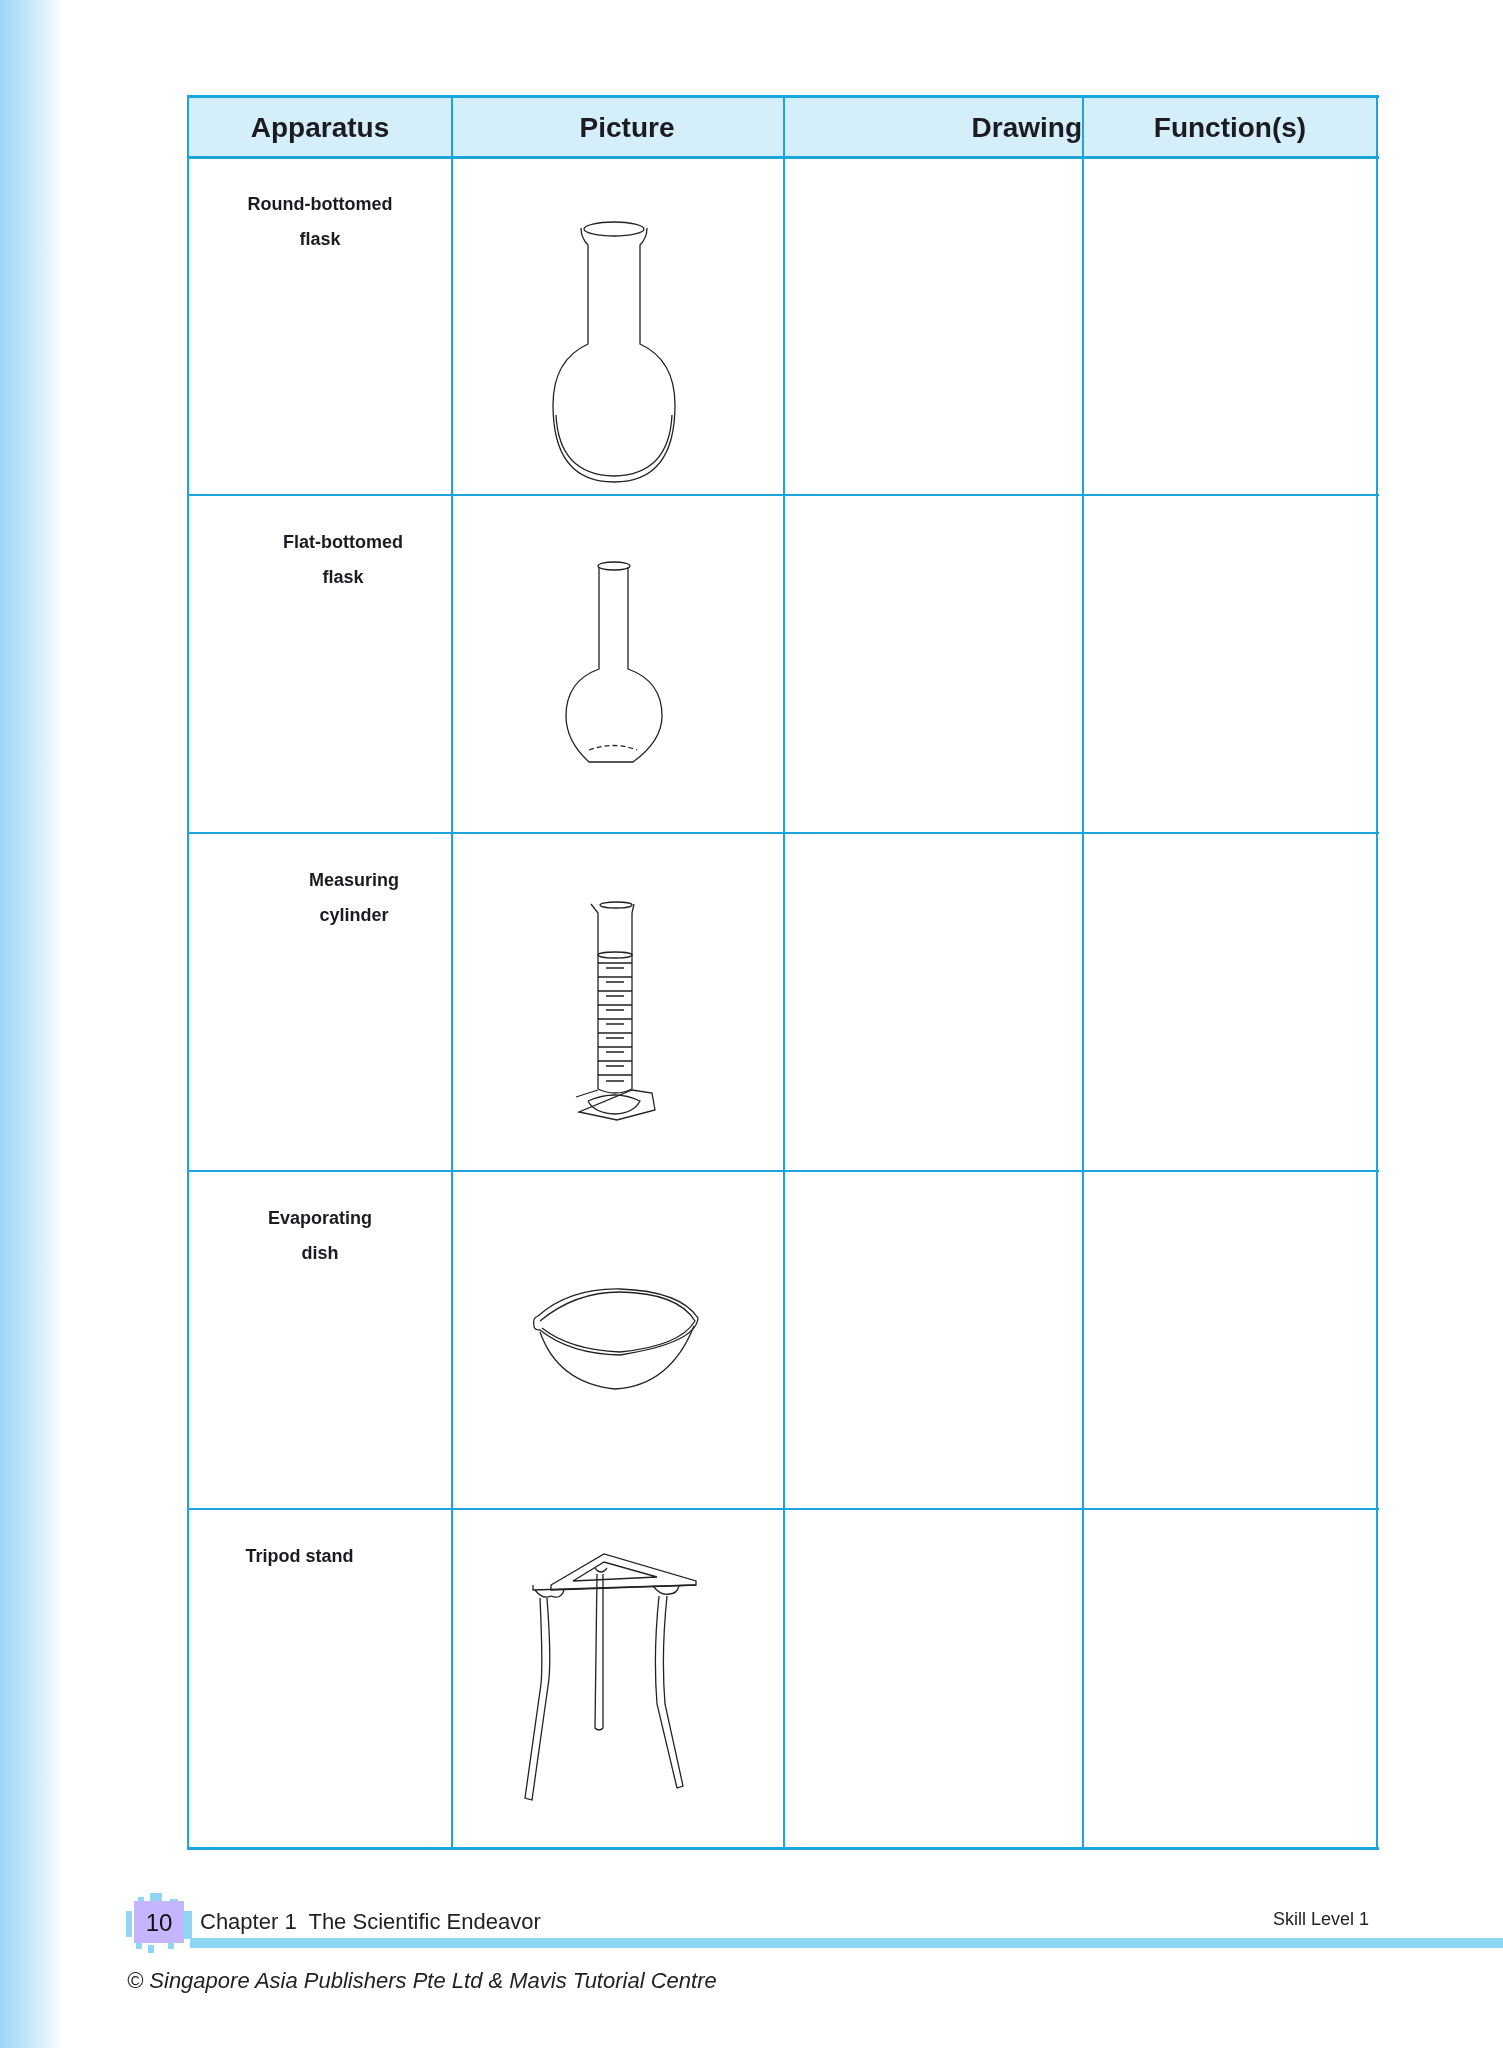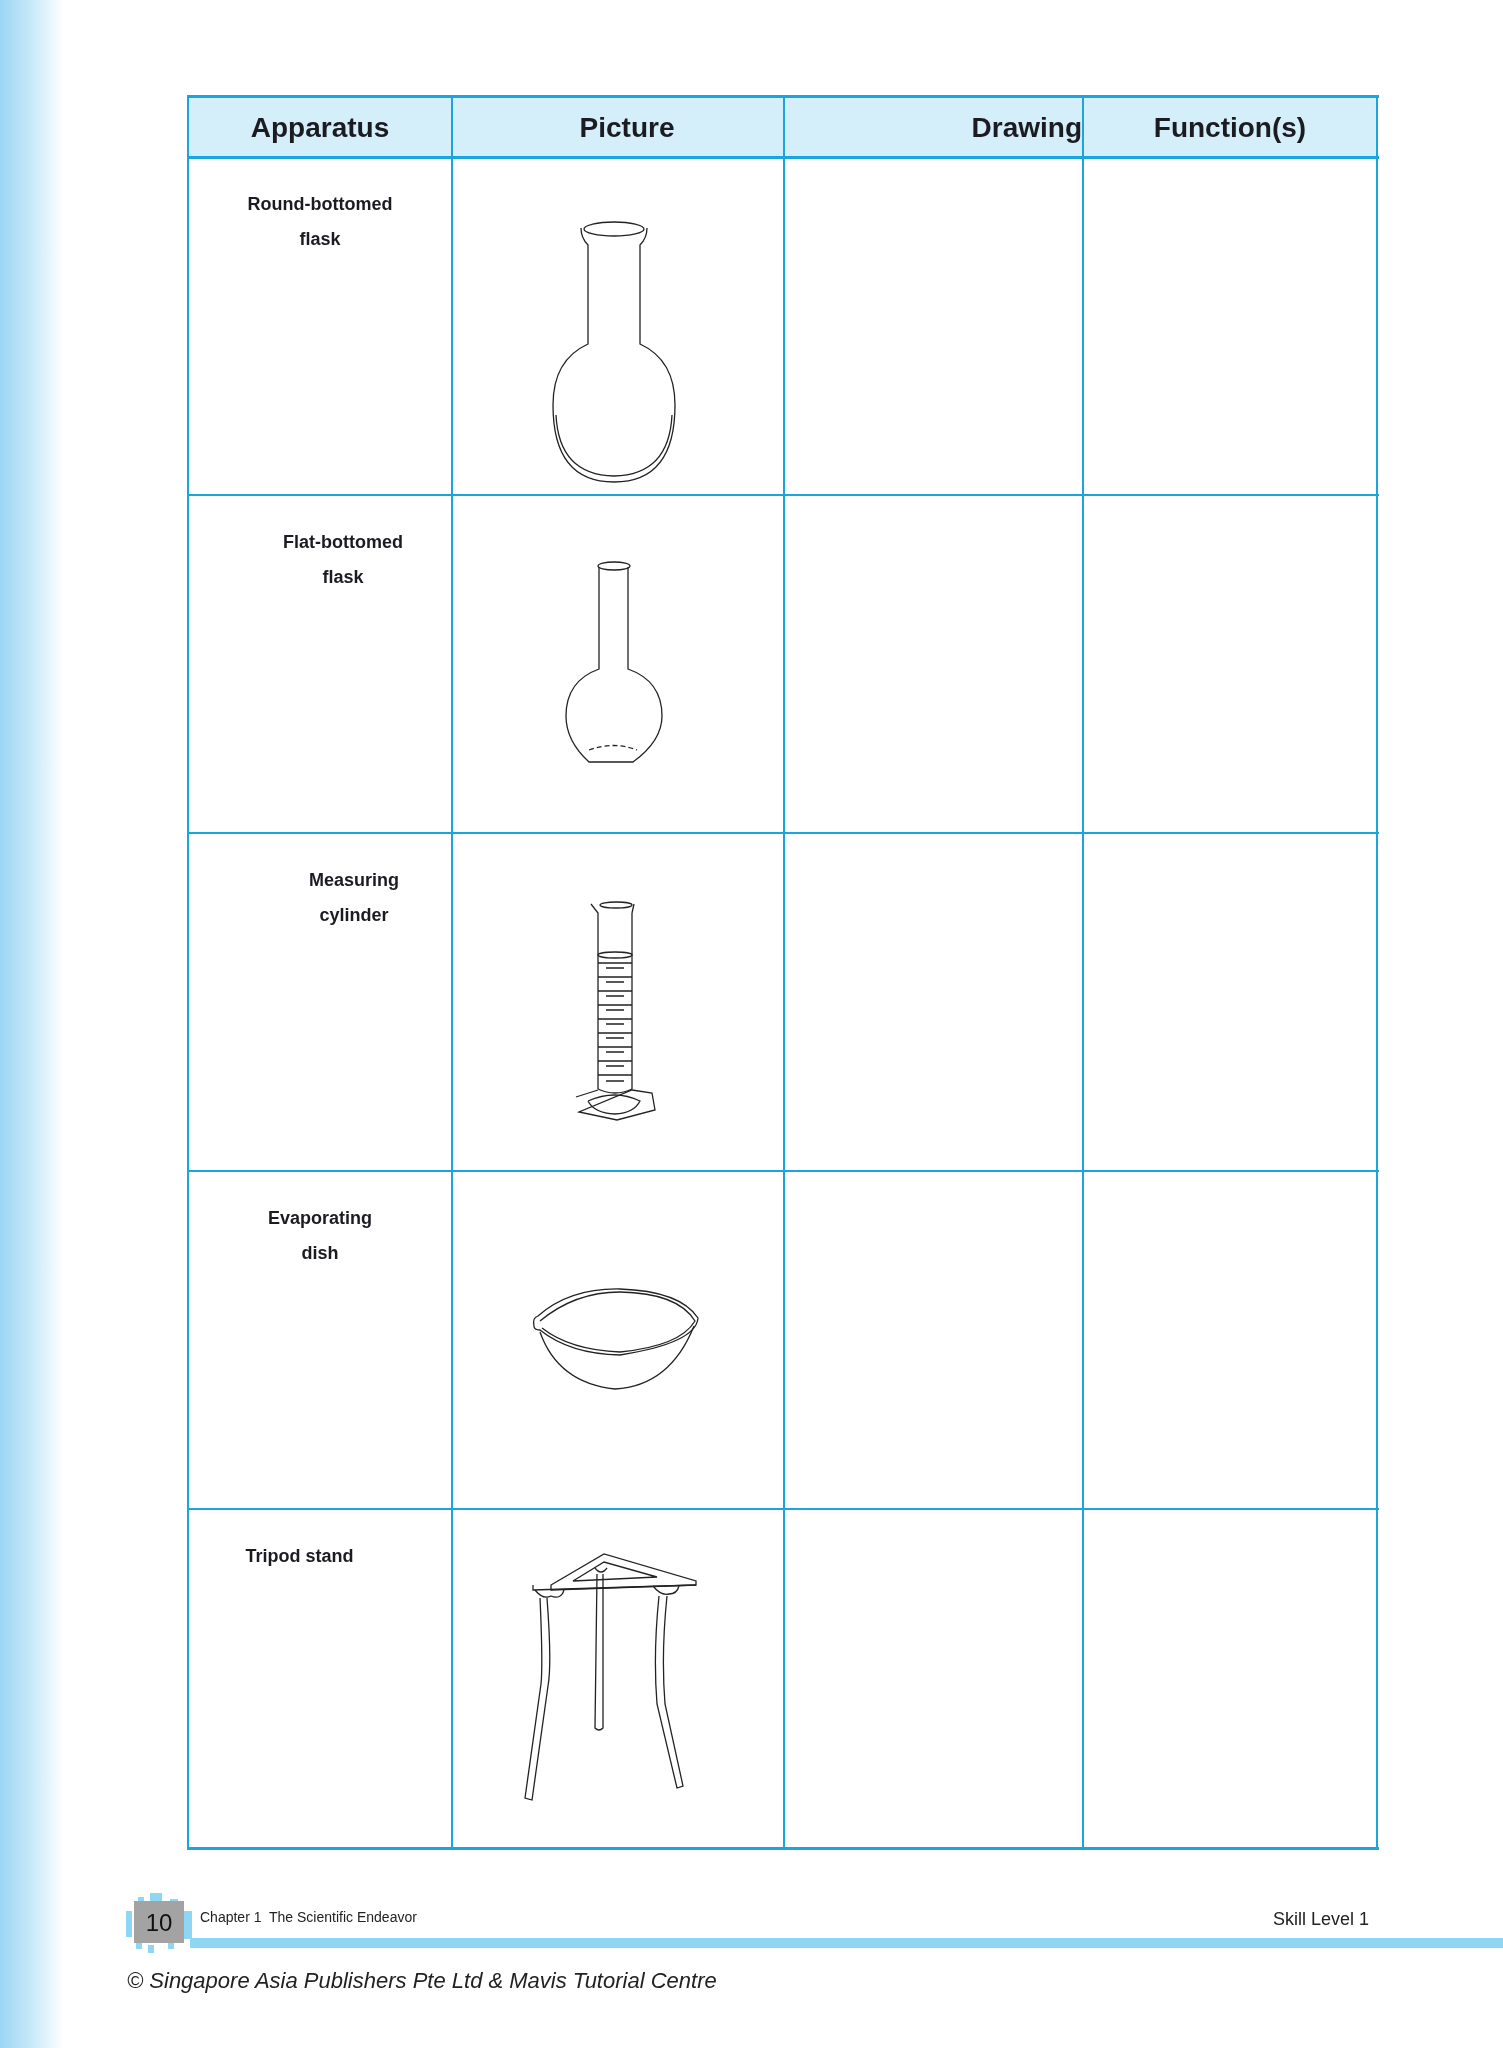--- a/index.html
+++ b/index.html
@@ -18,23 +18,23 @@
     position:absolute; text-align:center; font-weight:bold;
   }
   .hdr-text { font-size:28px; line-height:61px; }
   .lbl-text { font-size:18px; line-height:35px; }
   .pic { position:absolute; }
   .pic svg { width:100%; height:100%; overflow:visible; }
   .pic svg * { fill:none; stroke:#222; stroke-width:1.3; }
   .footer-bar { position:absolute; left:190px; top:1938px; width:1313px; height:10px; background:#8ed6f4; }
   .badge { position:absolute; left:126px; top:1893px; width:66px; height:60px; }
   .badge .blk { position:absolute; background:#8ed6f4; }
-  .badge .num { position:absolute; left:8px; top:8px; width:50px; height:42px; background:#a3a3a3;
+  .badge .num { position:absolute; left:8px; top:8px; width:50px; height:42px; background:#c4b5fd;
     font-size:24px; line-height:44px; text-align:center; color:#111; }
-  .chapter { position:absolute; left:200px; top:1909px; font-size:14px; color:#222; }
+  .chapter { position:absolute; left:200px; top:1909px; font-size:22px; color:#222; }
   .skill { position:absolute; left:1273px; top:1909px; font-size:18px; color:#222; }
   .copy { position:absolute; left:127px; top:1968px; font-size:22px; font-style:italic; color:#222; }
 </style>
 </head>
 <body>
 
 <div class="side-strip"></div>
 
 <div>
   <div class="header-bg"></div>

